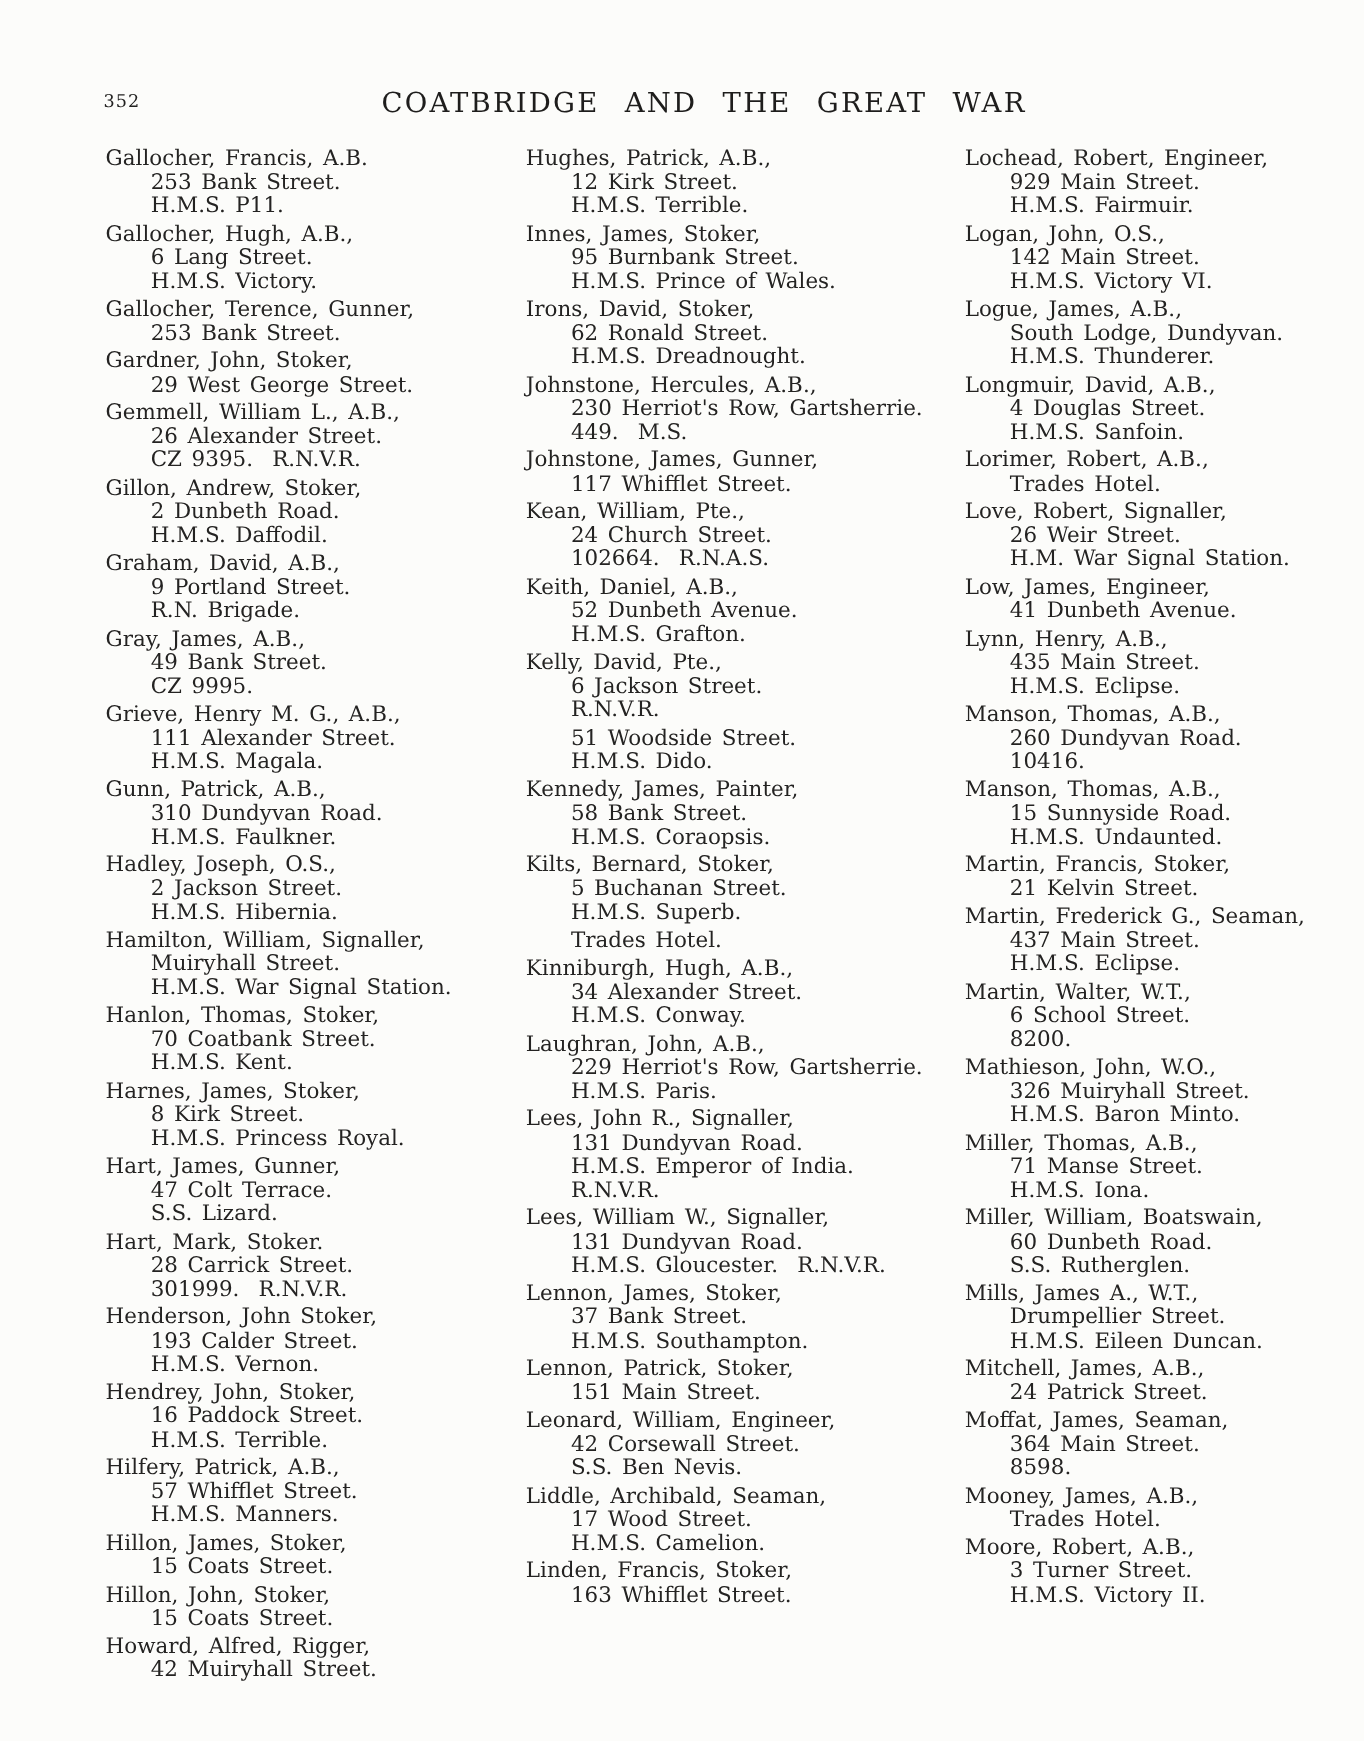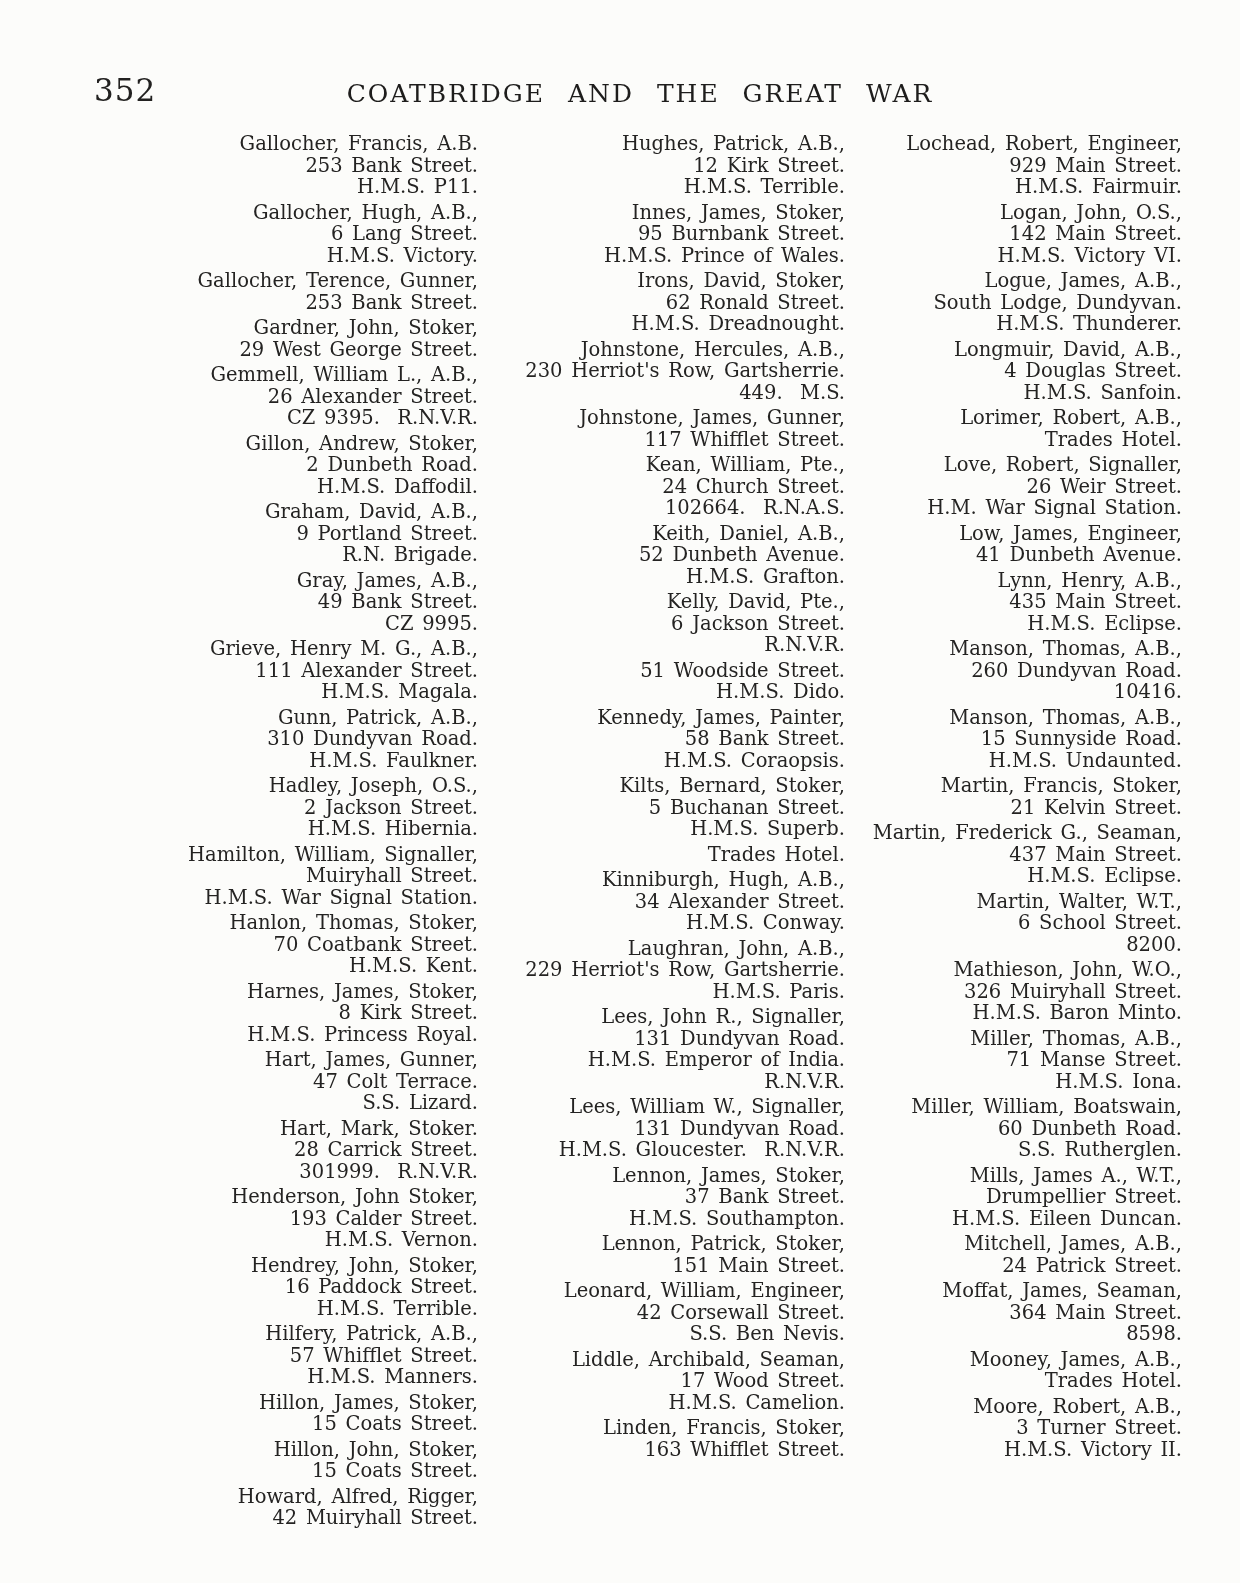--- a/index.html
+++ b/index.html
@@ -11,22 +11,22 @@
     height: 1583px;
     position: relative;
     background: #fcfcfa;
     color: #222120;
     font-family: "DejaVu Serif", "Liberation Serif", serif;
     overflow: hidden;
   }
   .page-number {
     position: absolute;
     left: 94px;
-    top: 72px;
-    font-size: 31px;
+    top: 82px;
+    font-size: 16px;
     letter-spacing: 1px;
   }
   .page-title {
     position: absolute;
     left: 0;
     right: 0;
     top: 79px;
     text-align: center;
     font-size: 25px;
     letter-spacing: 2px;
@@ -37,25 +37,24 @@
   .columns {
     position: absolute;
     top: 133px;
     left: 96px;
     width: 1086px;
     display: flex;
     align-items: flex-start;
   }
   .column {
     flex: 0 0 auto;
-    text-align: right;
   }
   .column-1 { width: 382px; }
   .column-2 { width: 367px; }
-  .column-3 { width: 337px; }
+  .column-3 { width: 337px; margin-left: 32px; }
   .entry {
     margin-bottom: 4px;
   }
   .line {
     font-size: 19.5px;
     line-height: 21.5px;
     white-space: pre;
     word-spacing: 2.5px;
     color: #242322;
   }

